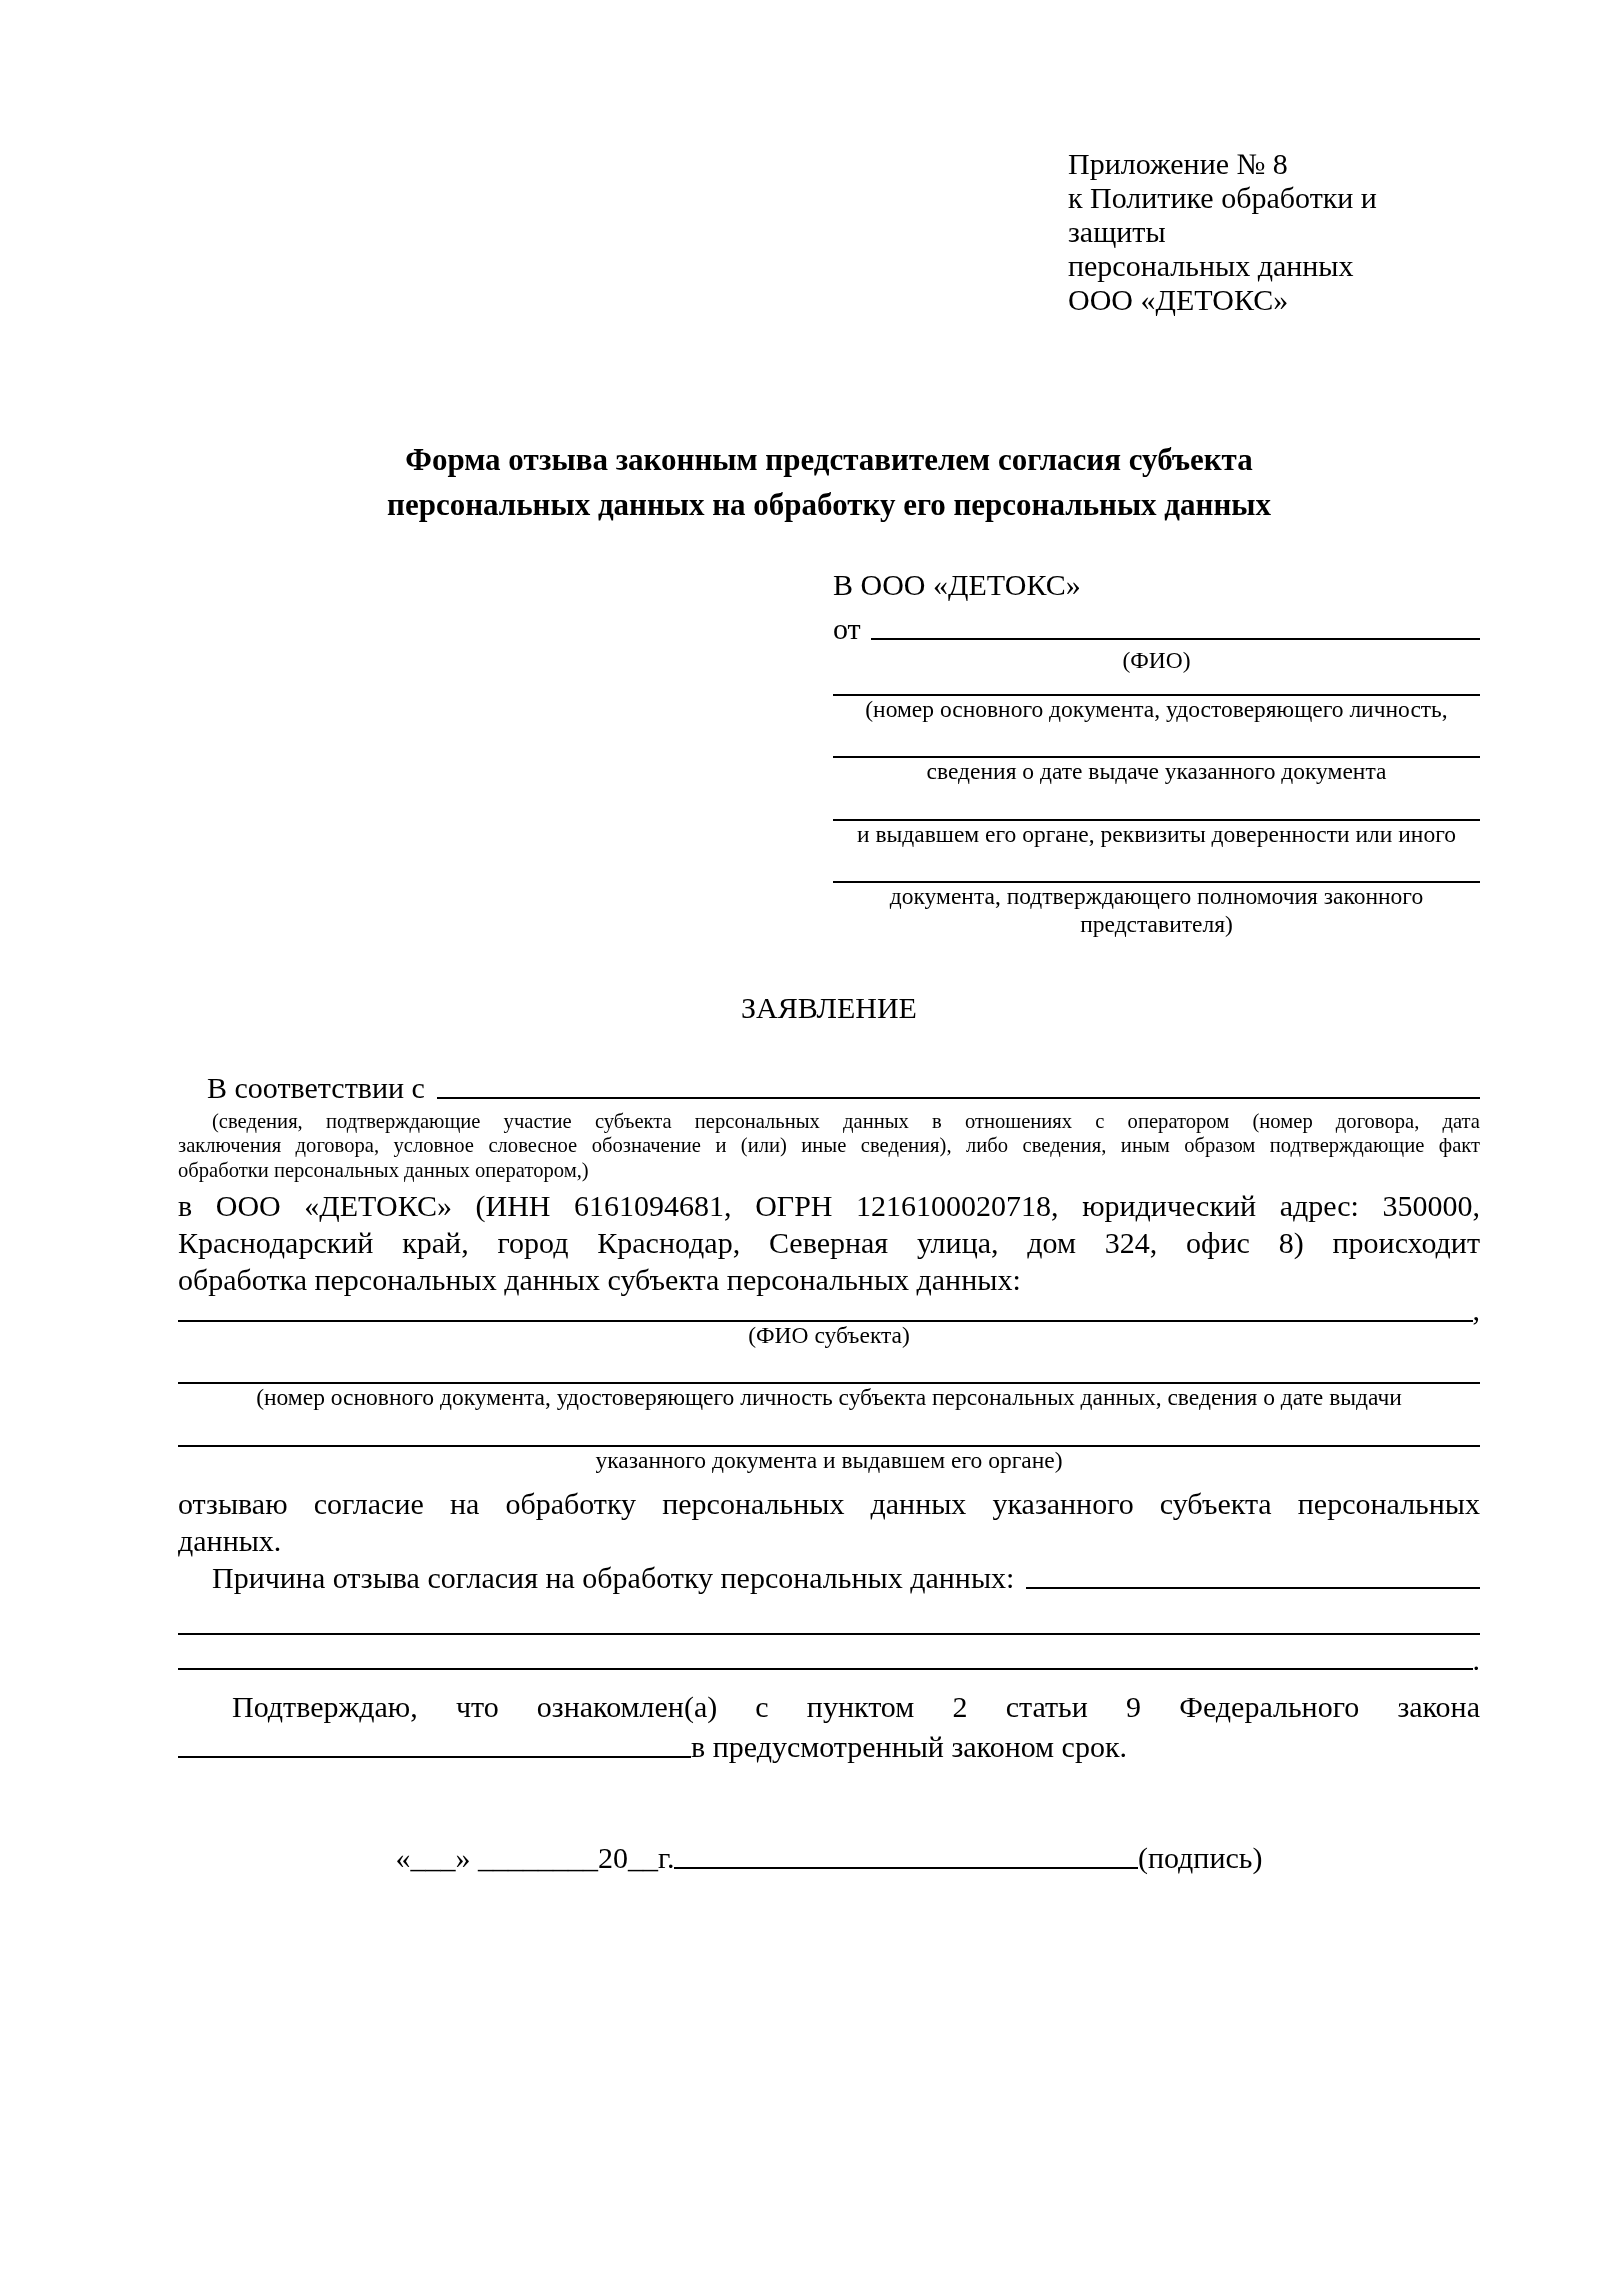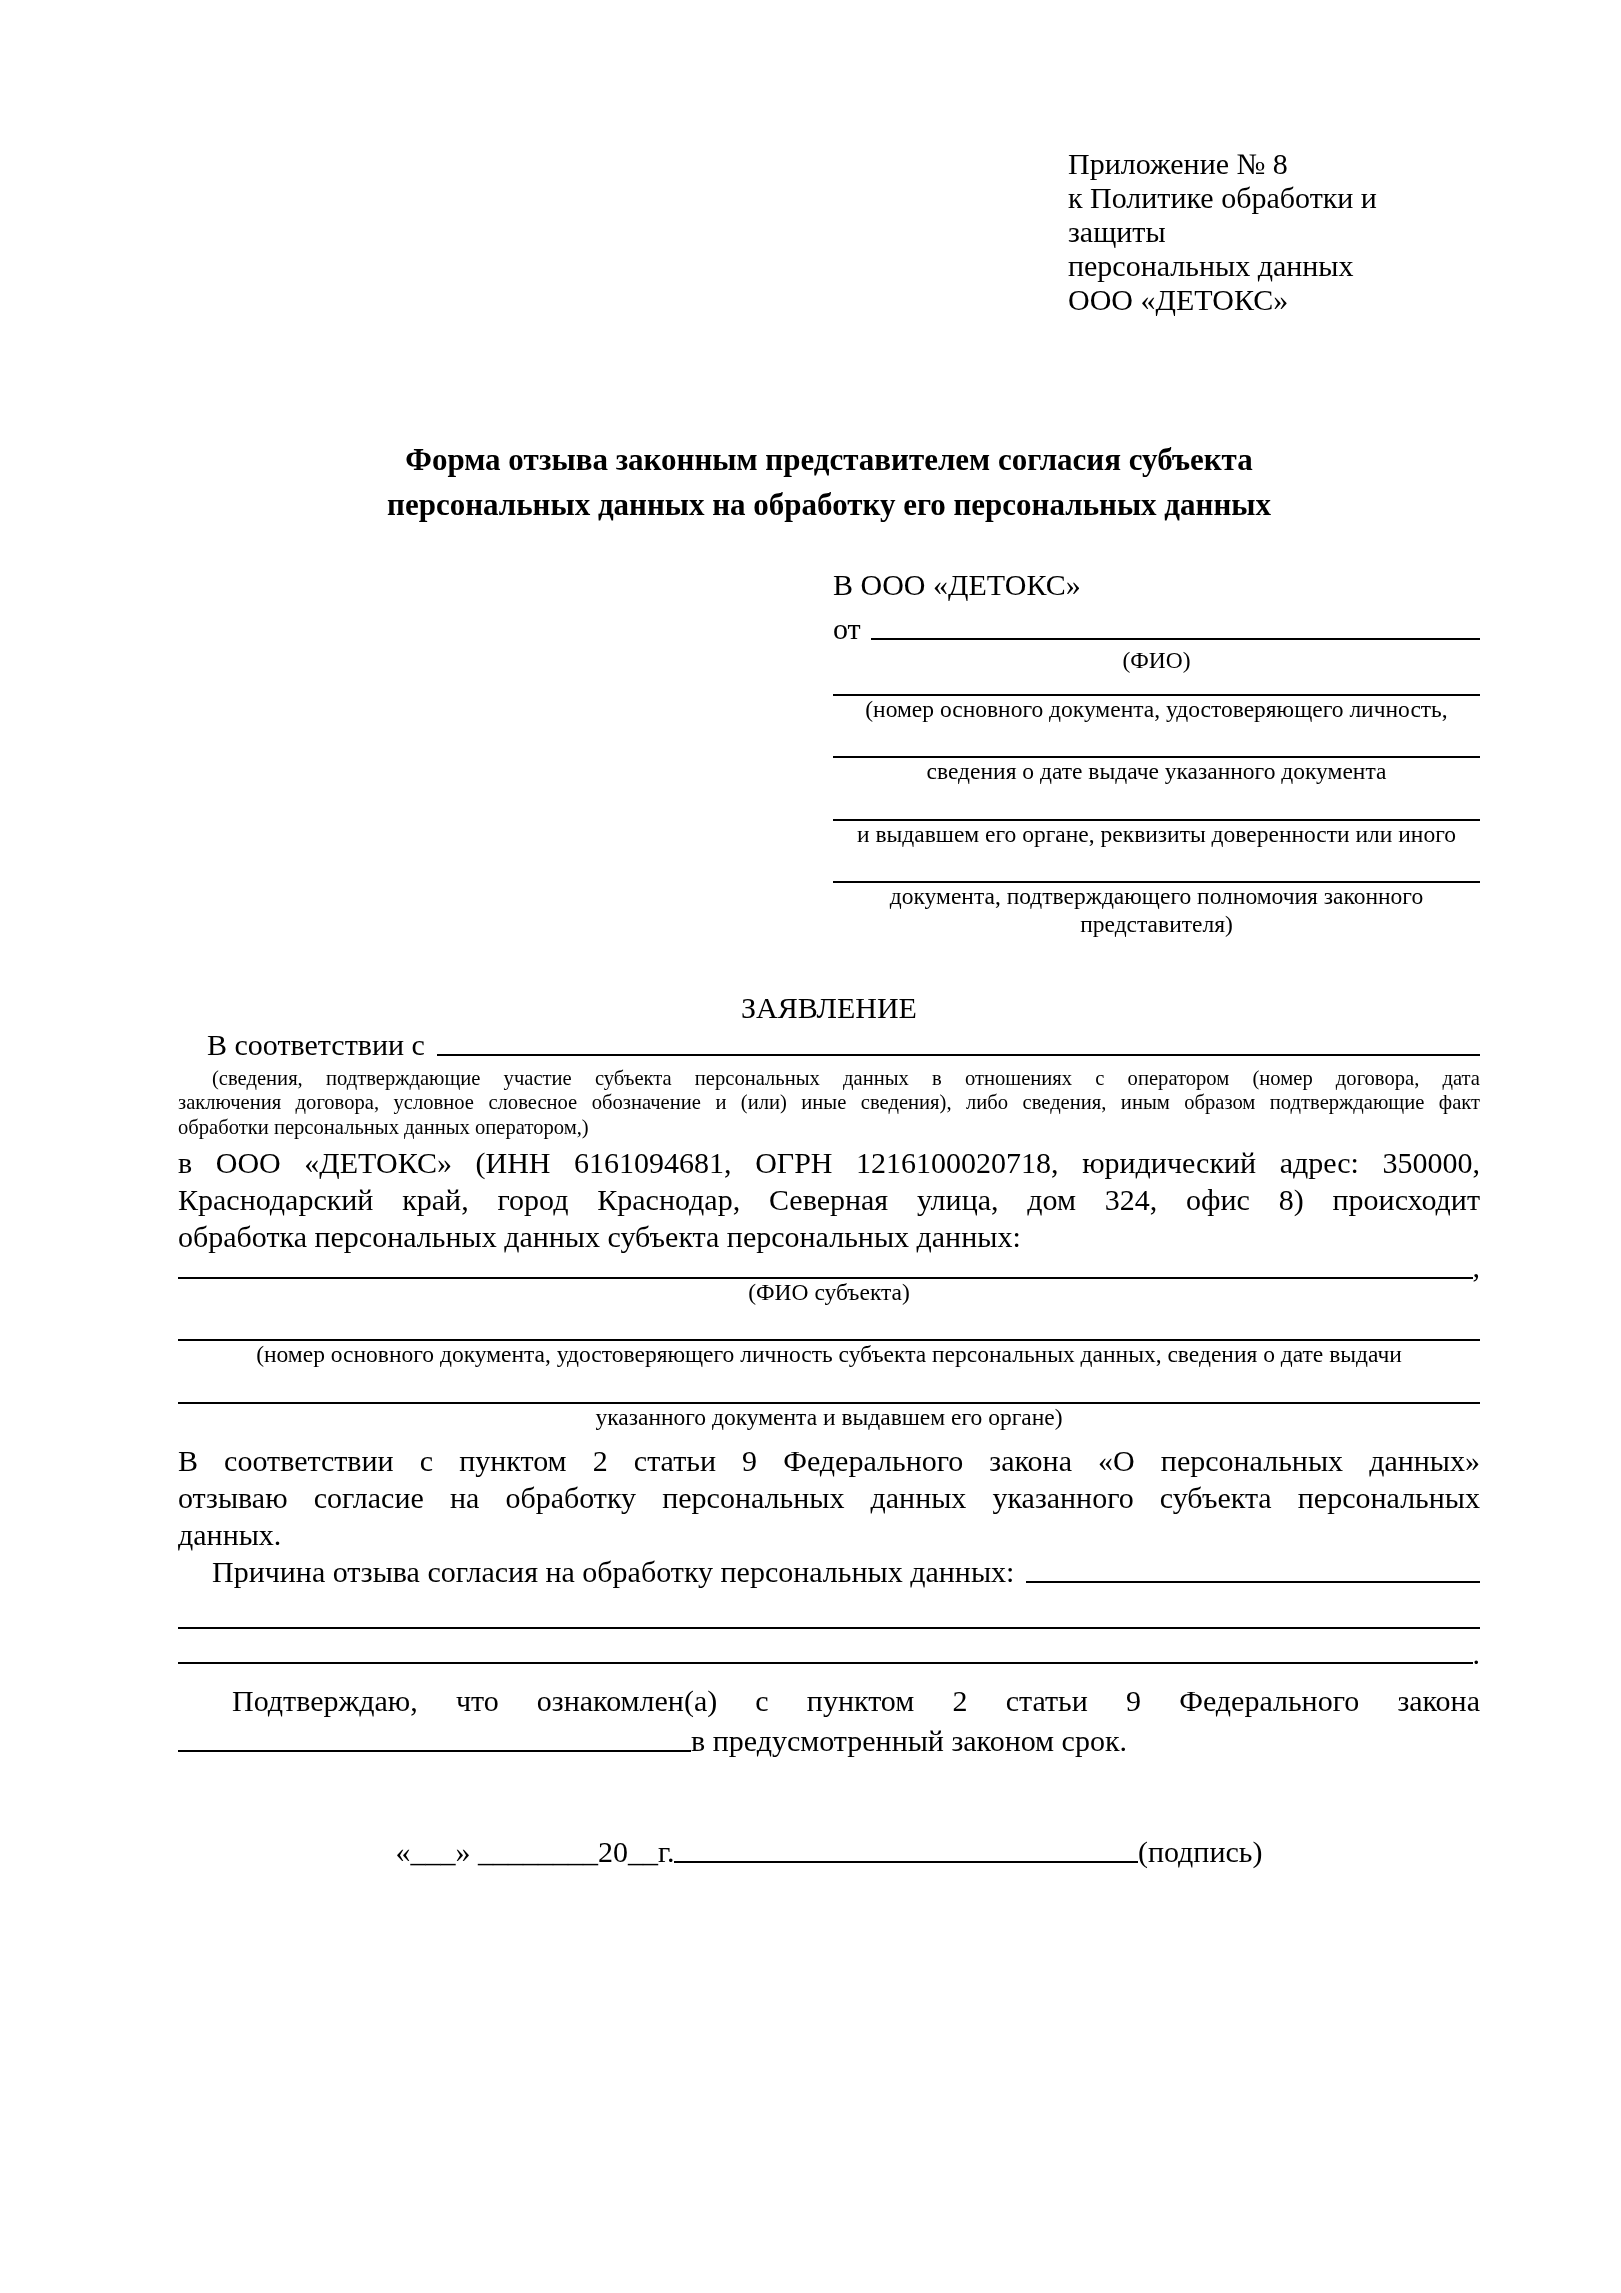--- a/index.html
+++ b/index.html
@@ -40,21 +40,21 @@
     font-size:23.5px;
     line-height:27.4px;
     text-align:center;
   }
 
   .field .line { height:35px; border-bottom:2.9px solid #000; }
   .field.first .line { height:21.6px; }
 
   
   .statement-head { margin-top:51px; text-align:center; }
-  .intro-row { display:flex; }
+  .intro-row { display:flex;margin-top:43px; }
   .intro-row .label { flex:0 0 auto; padding-left:29px; padding-right:11.8px; }
 
   .fine-print {
     margin-top:3px;
     font-size:20.6px;
     line-height:24.5px;
   }
   .jline { text-align:justify; text-align-last:justify; white-space:normal; }
   .lline { text-align:left; }
   .indent35 { padding-left:34px; }
@@ -161,21 +161,20 @@
   <div class="sub-field">
     <div class="line"></div>
     <div class="caption">(номер основного документа, удостоверяющего личность субъекта персональных данных, сведения о дате выдачи</div>
   </div>
   <div class="sub-field">
     <div class="line"></div>
     <div class="caption">указанного документа и выдавшем его органе)</div>
   </div>
 
   <div class="para2">
-    <div class="jline">В соответствии с пунктом 2 статьи 9 Федерального закона «О персональных данных»</div>
     <div class="jline">отзываю согласие на обработку персональных данных указанного субъекта персональных</div>
     <div class="lline">данных.</div>
   </div>
 
   <div class="reason-row">
     <span class="label">Причина отзыва согласия на обработку персональных данных:</span>
     <span class="fill"></span>
   </div>
 
   <div class="rule1"></div>

